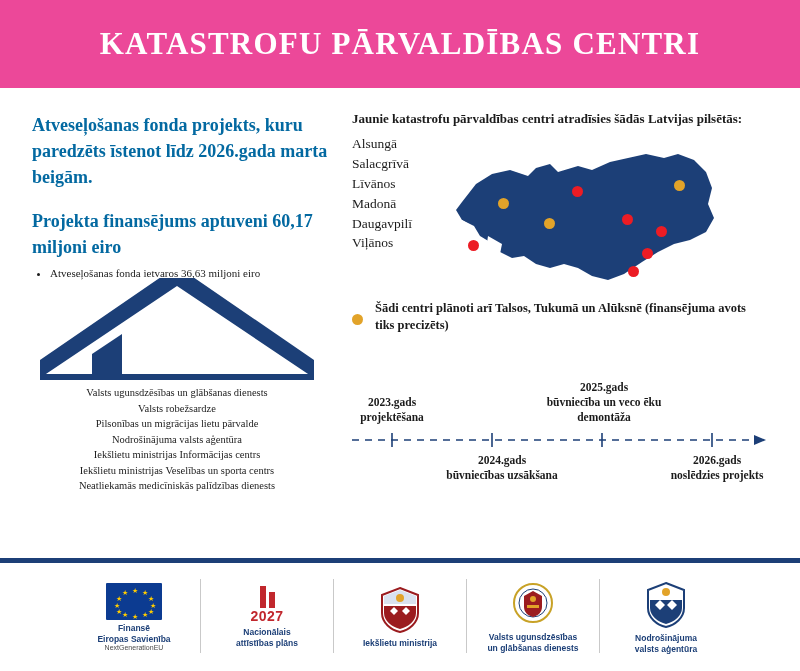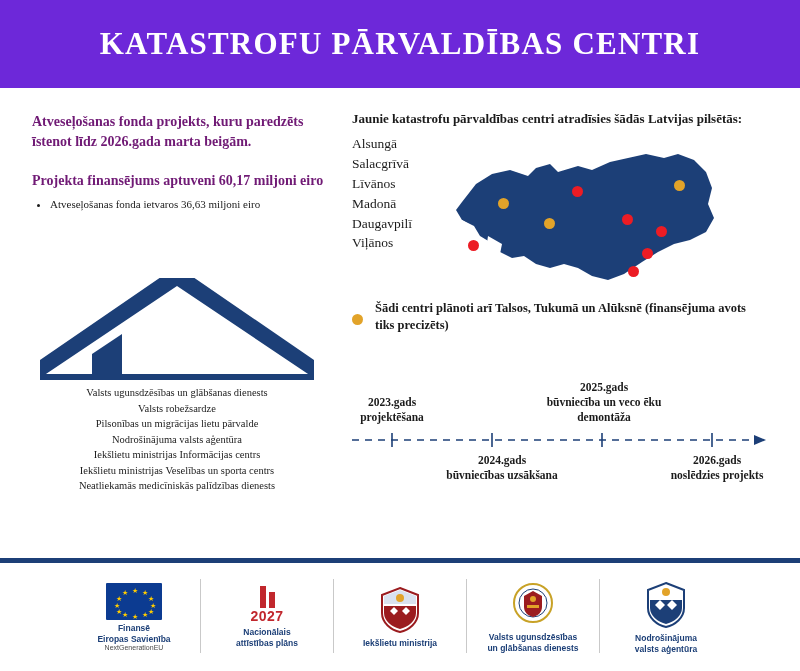--- a/index.html
+++ b/index.html
@@ -9,21 +9,21 @@
     height: 671px;
     background: #ffffff;
     font-family: "Liberation Serif", serif;
     color: #1b1b1b;
     overflow: hidden;
     position: relative;
   }
 
   
   .header {
-    background: #6d28d9;
+    background: #ec4899;
     height: 88px;
     display: flex;
     align-items: center;
     justify-content: center;
   }
   .header-title {
     color: #ffffff;
     font-size: 31px;
     font-weight: bold;
     letter-spacing: 1.2px;
@@ -38,25 +38,25 @@
     padding: 0;
   }
 
   .left-col {
     position: absolute;
     left: 32px;
     top: 24px;
     width: 300px;
   }
   .para-bold {
-    font-size: 14px;
+    font-size: 18px;
     font-weight: bold;
     line-height: 1.45;
     margin: 0 0 18px 0;
-    color: #701a75;
+    color: #0369a1;
   }
   .para-bold.second { margin-bottom: 6px; }
   .bullet-list {
     margin: 0;
     padding-left: 18px;
     font-size: 11px;
     line-height: 1.4;
   }
   .bullet-list li { margin: 0; }
 

